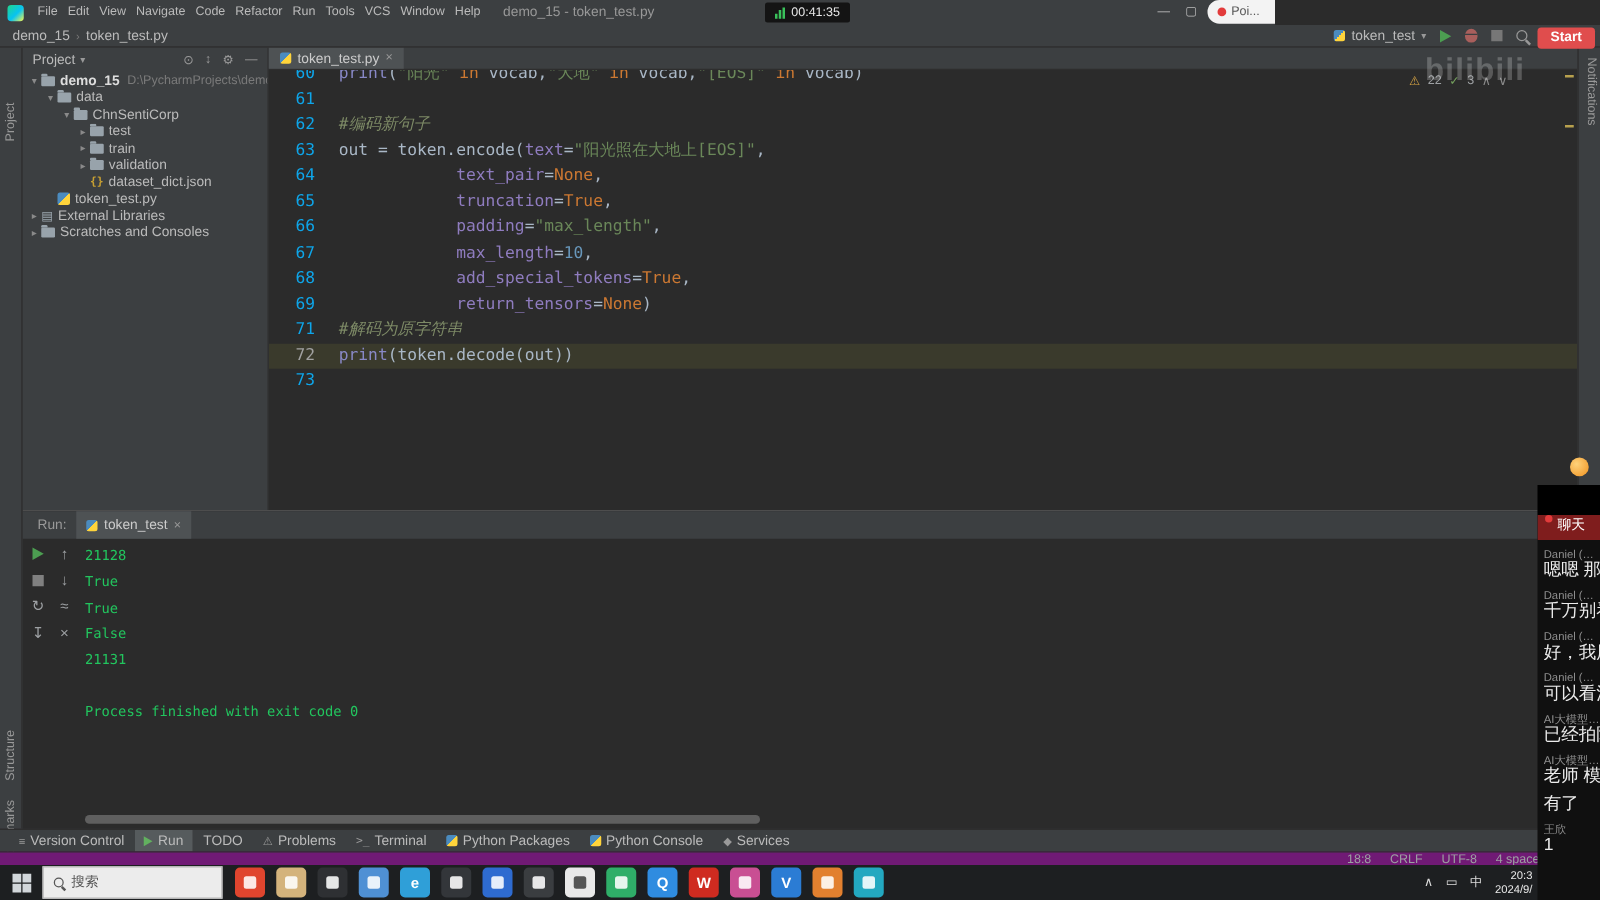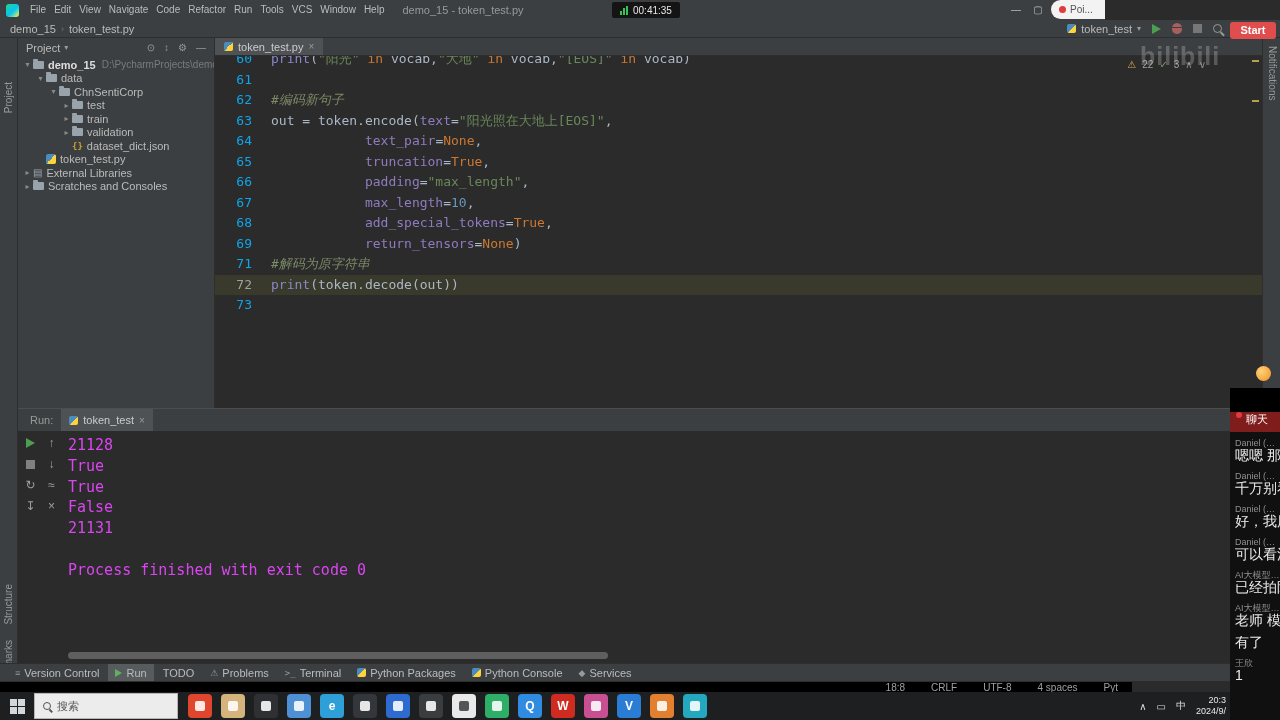--- a/index.html
+++ b/index.html
@@ -1,21 +1,21 @@
 <!DOCTYPE html>
 <html><head>
 <meta charset="utf-8">
 <style>
   *{margin:0;padding:0;box-sizing:border-box}
   html,body{width:1280px;height:720px;overflow:hidden;background:#2b2b2b;
     font-family:"Liberation Sans",sans-serif;position:relative}
   .mono{font-family:"DejaVu Sans Mono",monospace}
 
   
-  #menubar{position:absolute;left:0;top:0;width:1105px;height:20px;background:#3c3f41;
+  #menubar{position:absolute;left:0;top:0;width:1020px;height:20px;background:#3c3f41;
     display:flex;align-items:center;color:#bbb;font-size:10px;z-index:30}
   .logo{width:13px;height:13px;border-radius:3px;flex:none;
     background:linear-gradient(135deg,#21d789,#07c3f2 55%,#fcf84a);margin:0 7px 0 6px}
   #menu-items{display:flex}
   .menu-item{padding:0 4px;line-height:20px;white-space:nowrap}
   .win-title{margin-left:14px;color:#989898;font-size:11px;white-space:nowrap}
   .timer{position:absolute;left:612px;top:2px;height:16px;background:#141414;border-radius:2px;
     display:flex;align-items:center;padding:0 8px;gap:5px;color:#e8e8e8;font-size:10px}
   .timer-bars{display:flex;align-items:flex-end;gap:1px;height:9px}
   .timer-bars i{display:block;width:2px;background:#39c25a}
@@ -111,36 +111,36 @@
   .run-label{color:#999;font-size:11px;padding-left:12px}
   .run-tab{display:flex;align-items:center;gap:5px;background:#4e5254;height:22px;
     padding:0 8px;margin-left:8px;font-size:11px;color:#ccc}
   #run-tools{position:absolute;left:2px;top:28px;width:44px;display:grid;
     grid-template-columns:21px 21px;row-gap:9px;justify-items:center;align-items:center;
     color:#9da0a3;font-size:12px}
   .rt-ic{line-height:12px}
   .rt-tri{width:0;height:0;border-left:9px solid #4c9e51;border-top:5px solid transparent;border-bottom:5px solid transparent}
   .rt-sq{width:9px;height:9px;background:#808080}
   #run-output{position:absolute;left:50px;top:26px;right:60px;overflow:hidden}
-  .out-line{height:20.8px;line-height:20.8px;font-size:15px;color:#d946ef;white-space:pre}
+  .out-line{height:20.8px;line-height:20.8px;font-size:11px;color:#22c55e;white-space:pre}
   .hscroll{position:absolute;left:50px;bottom:4px;width:540px;height:7px;background:#5f5f5f;border-radius:4px}
 
   
   #toolwin-bar{position:absolute;left:0;top:663px;width:1280px;height:18px;background:#3c3f41;
     border-top:1px solid #2e2e2e;display:flex;align-items:center;gap:2px;font-size:11px;
     color:#bbb;padding-left:8px;z-index:10}
   .twb-item{display:flex;align-items:center;gap:4px;padding:0 7px;height:18px;line-height:18px;white-space:nowrap}
   .twb-item.active{background:#565b5d}
   .twb-ic{font-size:9px;color:#9a9a9a}
   .twb-run{width:0;height:0;border-left:7px solid #62b05f;border-top:4px solid transparent;border-bottom:4px solid transparent}
 
   
-  #statusbar{position:absolute;left:0;top:681px;width:1132px;height:11px;background:#000000;
+  #statusbar{position:absolute;left:0;top:681px;width:1280px;height:11px;background:#701a75;
     border-top:1px solid #2e2e2e;display:flex;justify-content:flex-end;align-items:center;
-    gap:26px;padding-right:14px;font-size:10px;color:#9da0a3;z-index:10}
+    gap:15px;padding-right:14px;font-size:10px;color:#9da0a3;z-index:10}
 
   
   #taskbar{position:absolute;left:0;top:692px;width:1280px;height:28px;background:#1d1f21;
     display:flex;align-items:center;z-index:20}
   .win-start{width:34px;height:28px;display:flex;align-items:center;justify-content:center}
   .win-logo{display:grid;grid-template-columns:7px 7px;grid-template-rows:7px 7px;gap:1px}
   .win-logo i{background:#d2d7db}
   .search-box{width:144px;height:26px;background:#ececec;border:1px solid #b5b5b5;
     display:flex;align-items:center;gap:6px;padding:0 8px}
   .mag2{width:8px;height:8px;border:1.5px solid #555;border-radius:50%;position:relative;flex:none}

